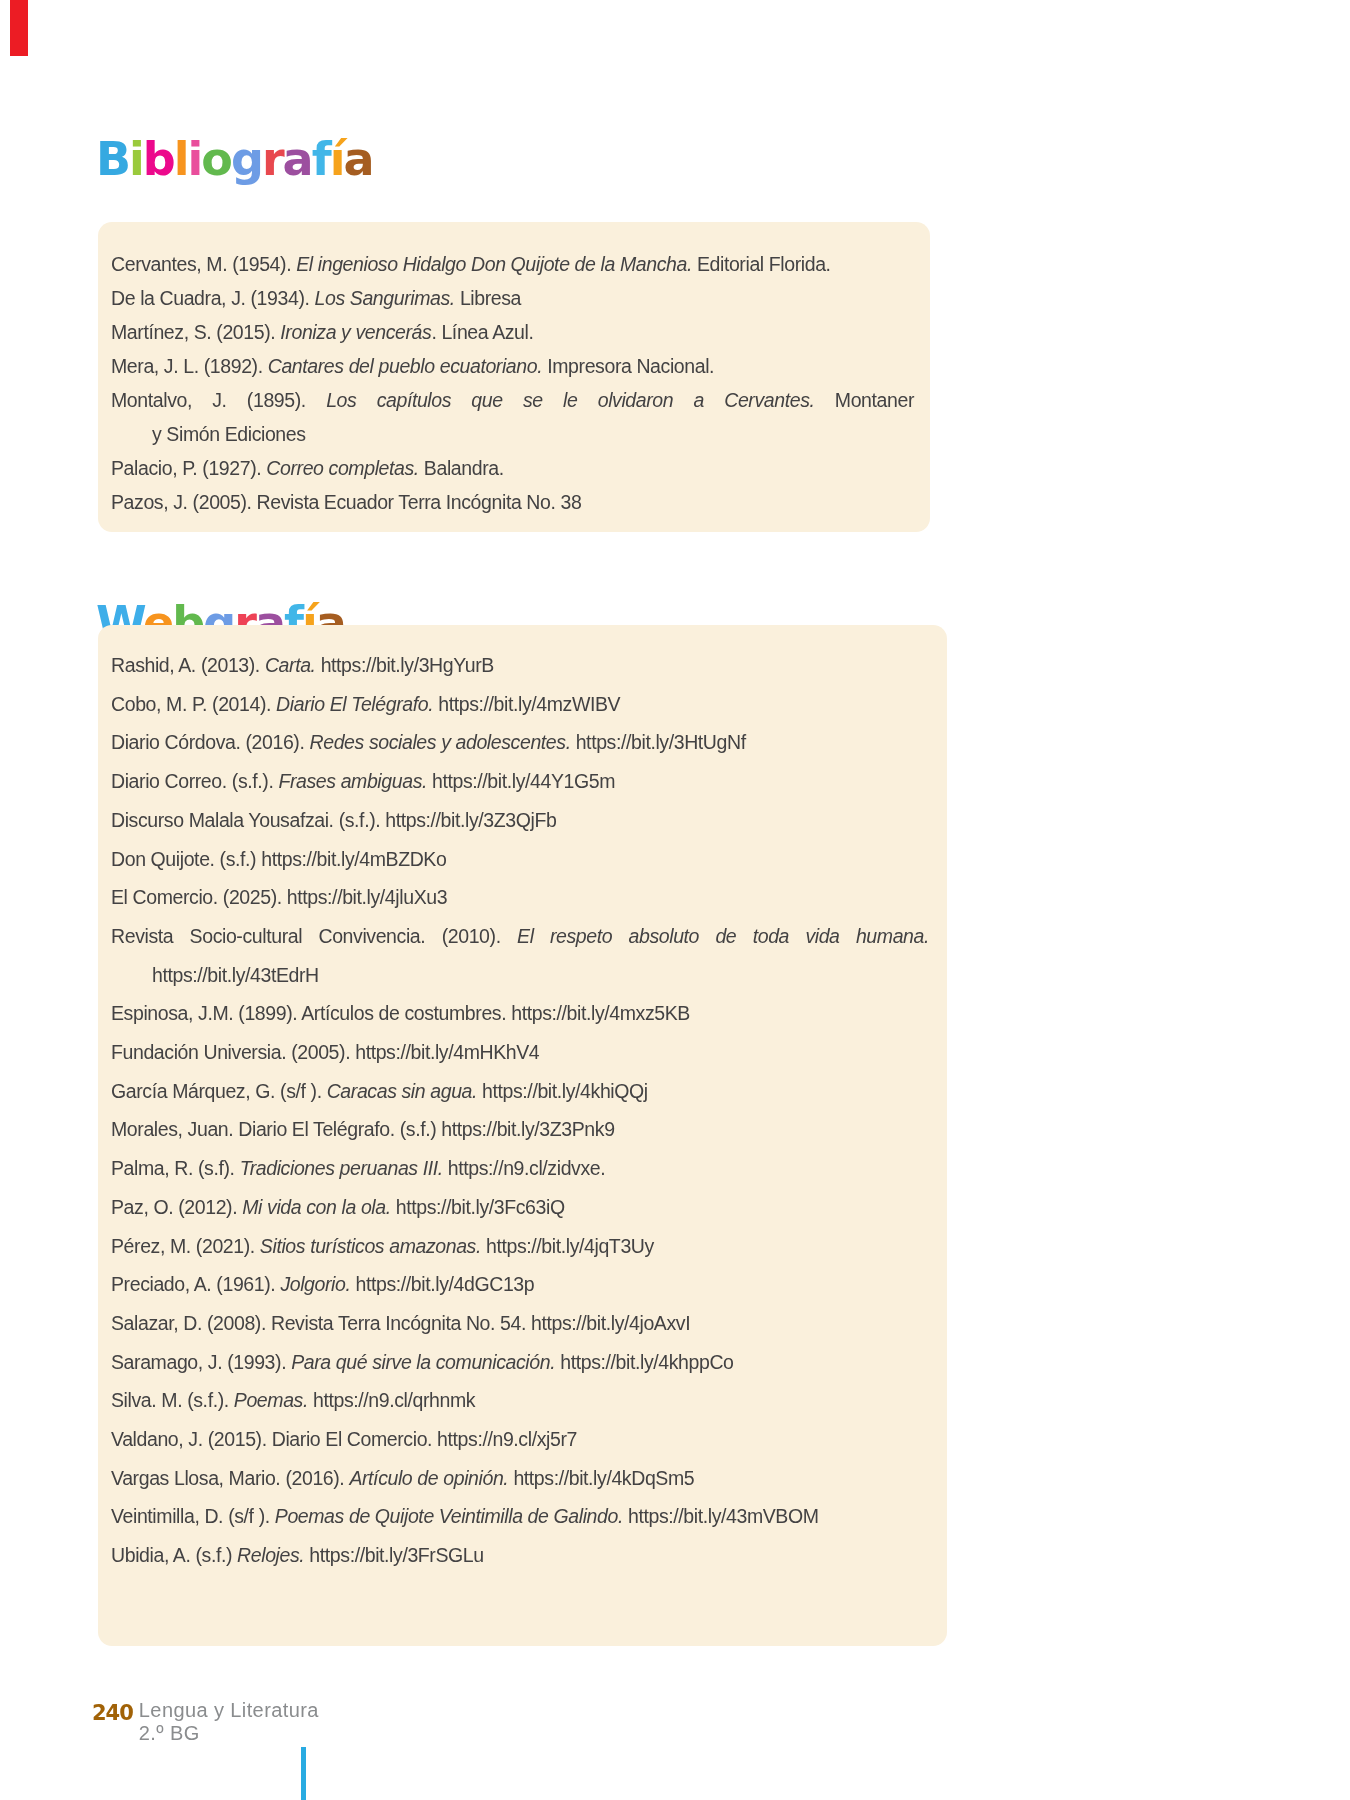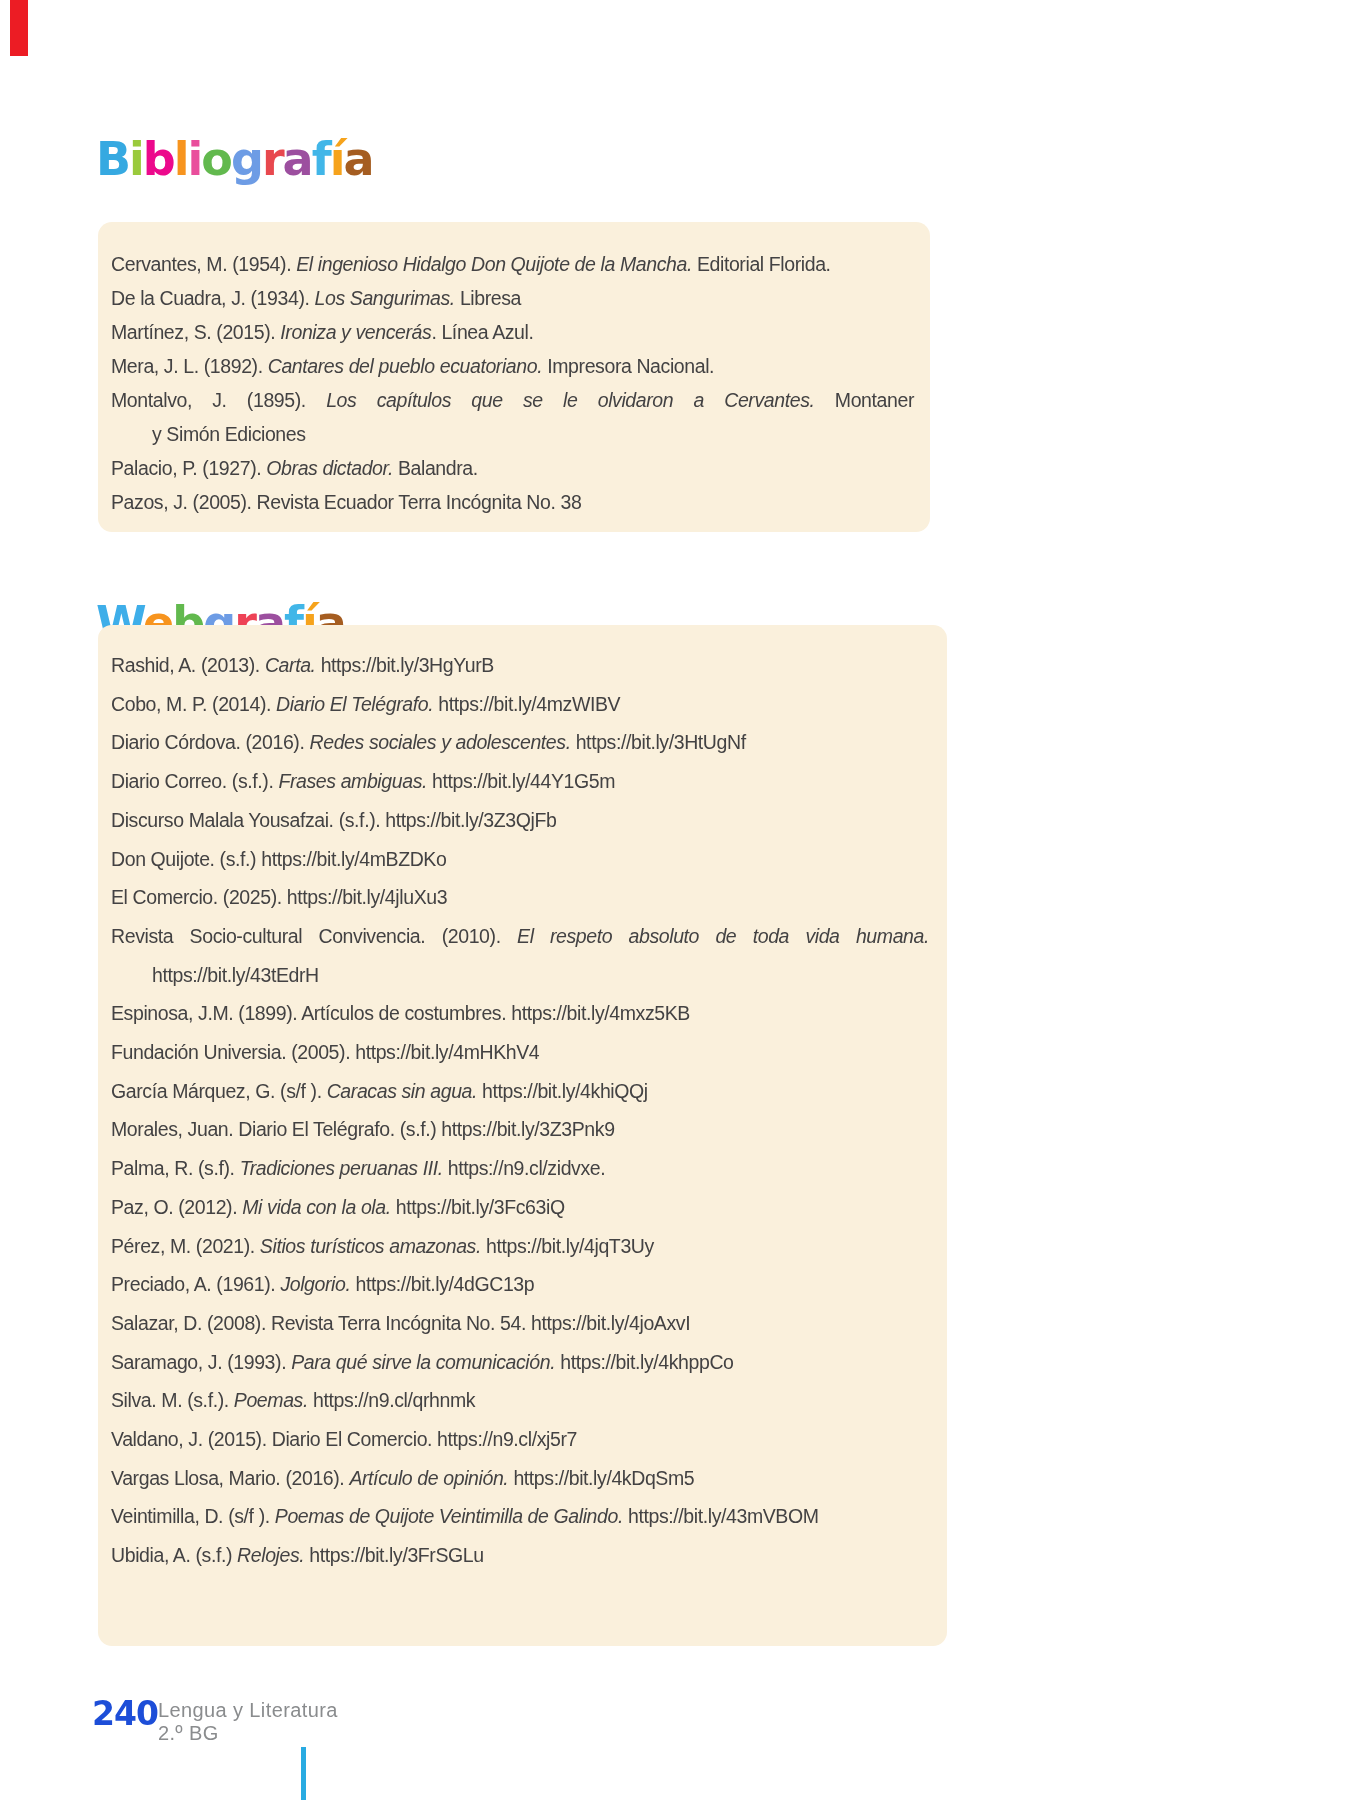--- a/index.html
+++ b/index.html
@@ -24,42 +24,42 @@
   #panel-biblio{top:222px;width:832px;height:310px;padding:25px 16px 0 13px;line-height:34px;}
   #panel-web{top:625px;width:849px;height:1021px;padding:21px 18px 0 13px;line-height:38.7px;}
 
   .line{white-space:nowrap;}
   .line.justify{white-space:normal;text-align:justify;text-align-last:justify;}
   .line.indent{padding-left:41px;}
   .line em{font-style:italic;}
 
   
   .footer{position:absolute;left:92px;top:1697px;display:flex;align-items:flex-start;}
-  .footer .pagenum{font-family:"DejaVu Sans",sans-serif;font-weight:bold;font-size:33px;
-                   color:#1d4ed8;line-height:33px;letter-spacing:-1px;}
-  .footer .labels{margin-left:0;color:#8a8c8e;font-size:20px;line-height:22.5px;
+  .footer .pagenum{font-family:"DejaVu Sans",sans-serif;font-weight:bold;font-size:21px;
+                   color:#a16207;line-height:33px;letter-spacing:-1px;}
+  .footer .labels{margin-left:6px;color:#8a8c8e;font-size:20px;line-height:22.5px;
                   letter-spacing:0.4px;padding-top:2px;}
 </style>
 </head>
 <body>
 
 <div class="page">
 
   <div class="edge-mark top" style="background: rgb(236, 28, 36);"></div>
 
   <div class="big-title" id="title-biblio"><span style="color: rgb(54, 169, 225);">B</span><span style="color: rgb(154, 202, 60);">i</span><span style="color: rgb(236, 9, 140);">b</span><span style="color: rgb(247, 148, 30);">l</span><span style="color: rgb(233, 78, 156);">i</span><span style="color: rgb(98, 185, 78);">o</span><span style="color: rgb(109, 156, 229);">g</span><span style="color: rgb(232, 72, 78);">r</span><span style="color: rgb(156, 79, 159);">a</span><span style="color: rgb(65, 182, 232);">f</span><span style="color: rgb(246, 163, 28);">í</span><span style="color: rgb(165, 93, 33);">a</span></div>
 
   <div class="panel" id="panel-biblio">
       <div class="line"><span>Cervantes, M. (1954). </span><em>El ingenioso Hidalgo Don Quijote de la Mancha.</em><span> Editorial Florida.</span></div>
       <div class="line"><span>De la Cuadra, J. (1934). </span><em>Los Sangurimas.</em><span> Libresa</span></div>
       <div class="line"><span>Martínez, S. (2015). </span><em>Ironiza y vencerás</em><span>. Línea Azul.</span></div>
       <div class="line"><span>Mera, J. L. (1892). </span><em>Cantares del pueblo ecuatoriano.</em><span> Impresora Nacional.</span></div>
       <div class="line justify"><span>Montalvo, J. (1895). </span><em>Los capítulos que se le olvidaron a Cervantes.</em><span> Montaner</span></div>
       <div class="line indent"><span>y Simón Ediciones</span></div>
-      <div class="line"><span>Palacio, P. (1927). </span><em>Obras dictador.</em><span> Balandra.</span></div>
+      <div class="line"><span>Palacio, P. (1927). </span><em>Correo completas.</em><span> Balandra.</span></div>
       <div class="line"><span>Pazos, J. (2005). Revista Ecuador Terra Incógnita No. 38</span></div>
     </div>
 
   <div class="big-title" id="title-web"><span style="color: rgb(62, 174, 233);">W</span><span style="color: rgb(247, 148, 30);">e</span><span style="color: rgb(98, 185, 78);">b</span><span style="color: rgb(109, 156, 229);">g</span><span style="color: rgb(238, 66, 86);">r</span><span style="color: rgb(156, 79, 159);">a</span><span style="color: rgb(65, 182, 232);">f</span><span style="color: rgb(246, 163, 28);">í</span><span style="color: rgb(165, 93, 33);">a</span></div>
 
   <div class="panel" id="panel-web">
       <div class="line"><span>Rashid, A. (2013). </span><em>Carta.</em><span> https://bit.ly/3HgYurB</span></div>
       <div class="line"><span>Cobo, M. P. (2014). </span><em>Diario El Telégrafo.</em><span> https://bit.ly/4mzWIBV</span></div>
       <div class="line"><span>Diario Córdova. (2016). </span><em>Redes sociales y adolescentes.</em><span> https://bit.ly/3HtUgNf</span></div>
       <div class="line"><span>Diario Correo. (s.f.). </span><em>Frases ambiguas.</em><span> https://bit.ly/44Y1G5m</span></div>

